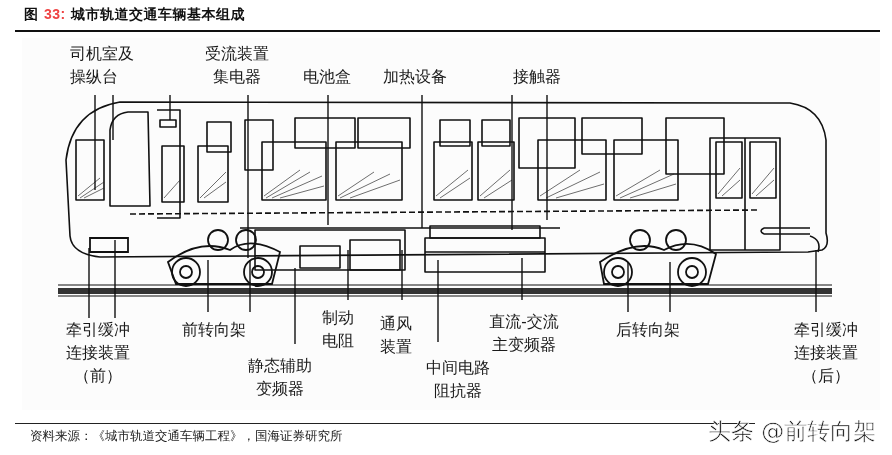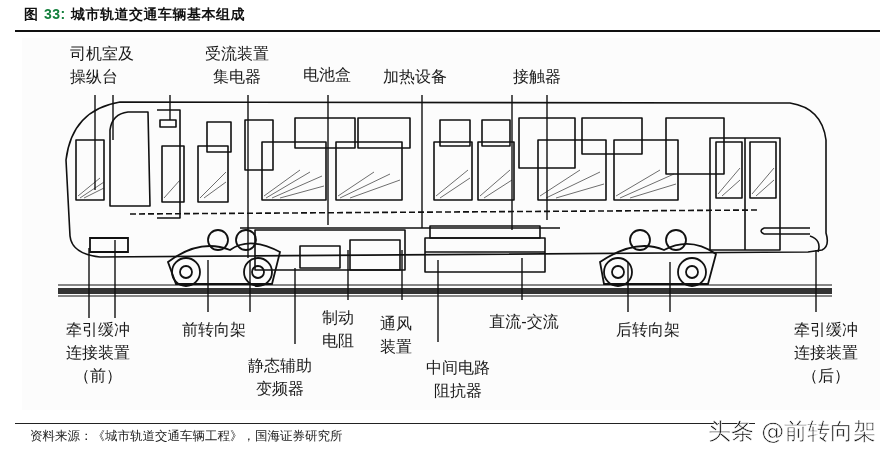--- a/index.html
+++ b/index.html
@@ -1,20 +1,20 @@
 <!DOCTYPE html>
 <html><head>
 <meta charset="utf-8">
 <style>
   html, body { margin: 0; padding: 0; background: #ffffff; }
   body { width: 892px; height: 455px; position: relative; overflow: hidden;
          font-family: "DejaVu Serif", "Liberation Serif", serif; color: #111; }
   .fig-title { position: absolute; left: 24px; top: 6px; font-size: 14px; font-weight: bold;
                font-family: "DejaVu Sans", "Liberation Sans", sans-serif; letter-spacing: 0.5px; }
-  .fig-title .num { color: #15803d; font-family: "Liberation Sans", sans-serif; }
+  .fig-title .num { color: #ef4444; font-family: "Liberation Sans", sans-serif; }
   .rule-top { position: absolute; left: 15px; right: 12px; top: 30px; height: 1.5px; background: #111; }
   .rule-bottom { position: absolute; left: 15px; width: 740px; top: 423px; height: 1px; background: #222; }
   .diagram-bg { position: absolute; left: 22px; top: 38px; width: 858px; height: 372px; background: #fcfcfc; }
   .train { position: absolute; left: 0; top: 0; }
   .lbl { position: absolute; font-size: 16px; line-height: 23px; white-space: nowrap; color: #1a1a1a; text-align: center; }
   .source { position: absolute; left: 24px; top: 428px; font-size: 12.5px; color: #222; margin-left: 6px; }
   .watermark { position: absolute; left: 708px; top: 416px; font-size: 23px; color: #111;
                font-family: "DejaVu Sans", "Liberation Sans", sans-serif;
                -webkit-text-stroke: 0.6px #fff; text-shadow: 0 0 1px #fff; }
 </style>
@@ -140,21 +140,21 @@
 </svg>
 
 <div class="lbl" style="left:70px; top:42px; text-align:left;">
   <div>司机室及</div>
   <div>操纵台</div>
 </div>
 <div class="lbl" style="left:205px; top:42px; text-align:left;">
   <div>受流装置</div>
   <div style="padding-left:8px">集电器</div>
 </div>
-<div class="lbl" style="left:303px; top:65px;font-family:Liberation Mono, monospace;">
+<div class="lbl" style="left:303px; top:65px;">
   <div>电池盒</div>
 </div>
 <div class="lbl" style="left:383px; top:65px;">
   <div>加热设备</div>
 </div>
 <div class="lbl" style="left:497px; top:65px;margin-left:16px;">
   <div>接触器</div>
 </div>
 
 <div class="lbl" style="left:58px; top:318px; width:80px;">
@@ -176,20 +176,21 @@
 <div class="lbl" style="left:380px; top:312px; text-align:center;">
   <div>通风</div>
   <div>装置</div>
 </div>
 <div class="lbl" style="left:418px; top:356px; width:80px;">
   <div>中间电路</div>
   <div>阻抗器</div>
 </div>
 <div class="lbl" style="left:478px; top:310px; width:92px;">
   <div>直流-交流</div>
+  <div>主变频器</div>
 </div>
 <div class="lbl" style="left:616px; top:318px;">
   <div>后转向架</div>
 </div>
 <div class="lbl" style="left:786px; top:318px; width:80px;">
   <div>牵引缓冲</div>
   <div>连接装置</div>
   <div>（后）</div>
 </div>
 

